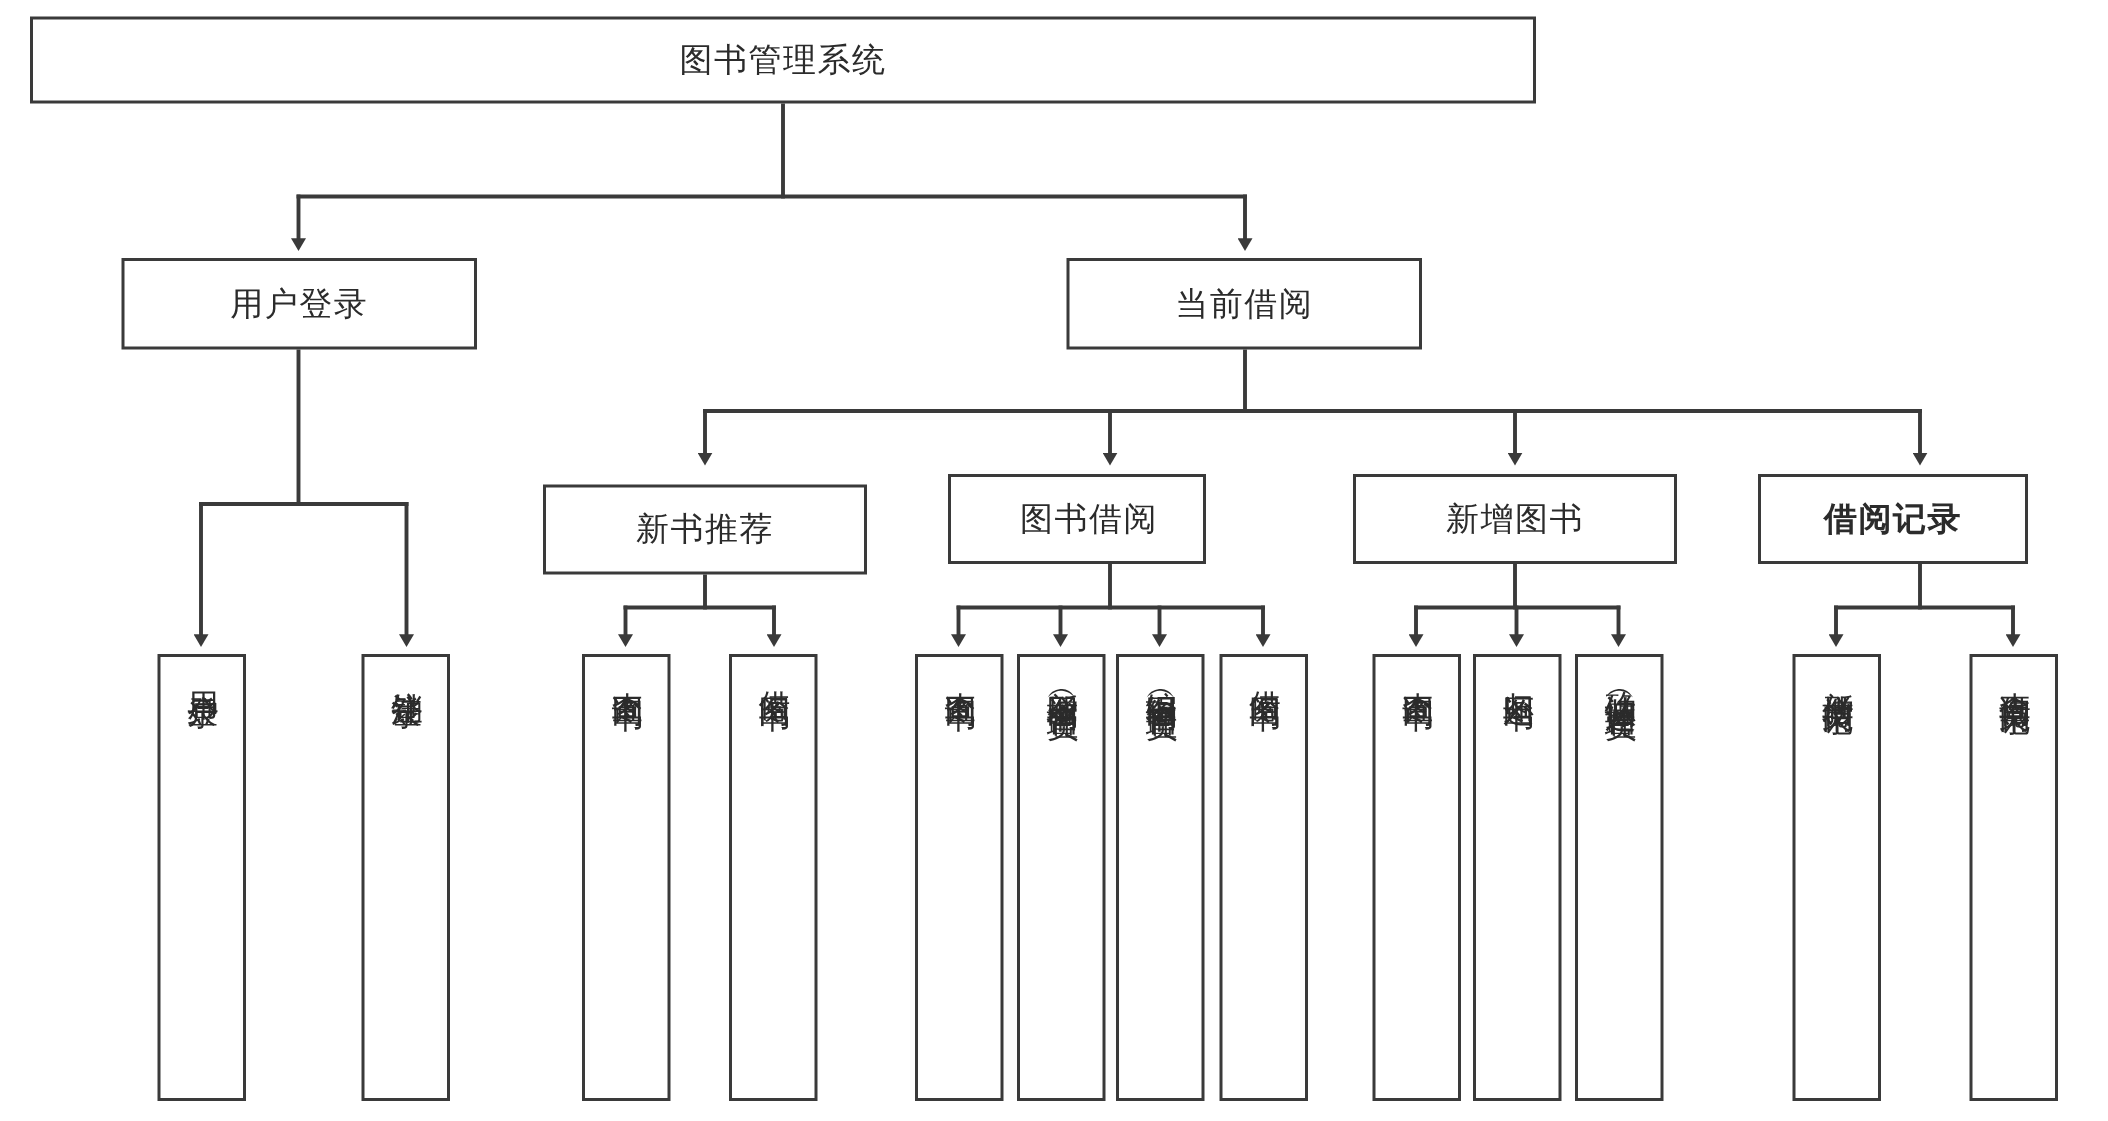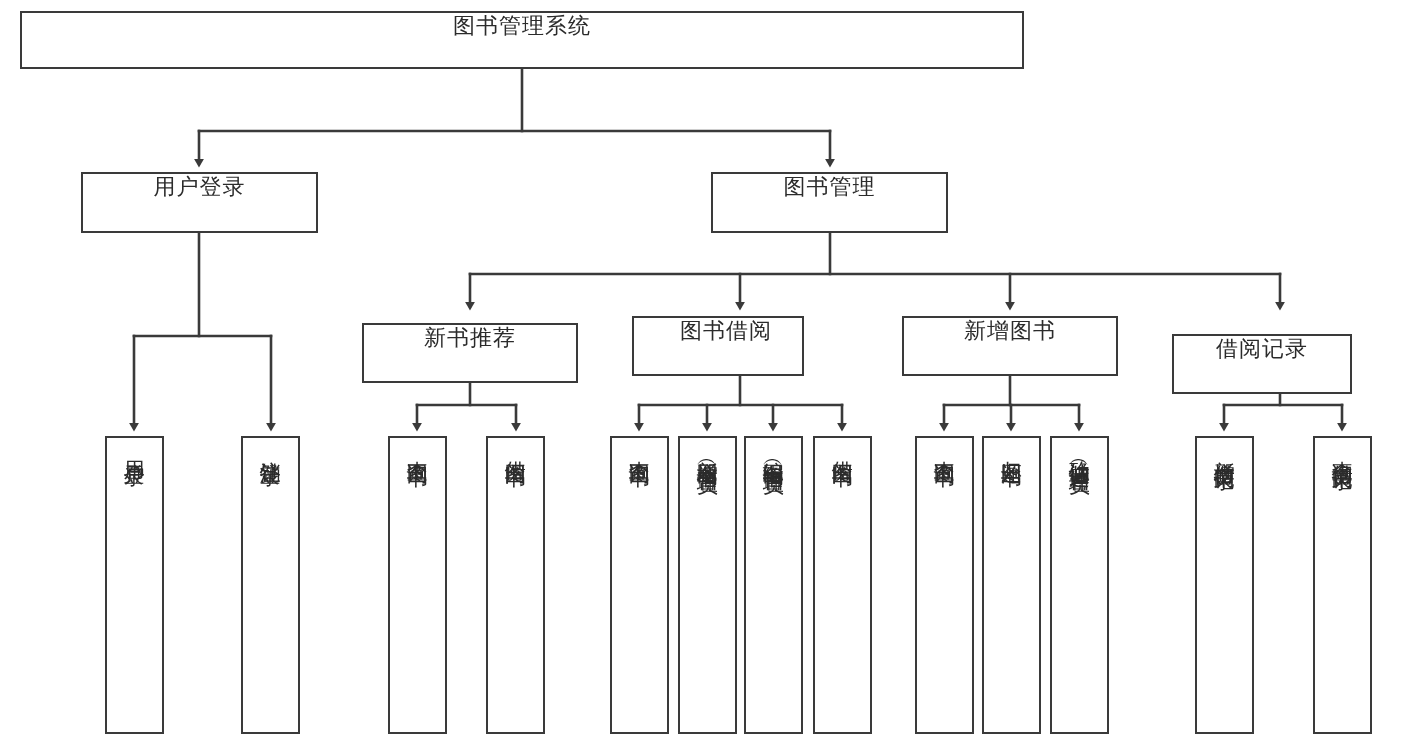--- a/index.html
+++ b/index.html
@@ -20,20 +20,21 @@
     left:0; top:0;
     width:1405px; height:747px;
     pointer-events:none;
   }
   .node{
     position:absolute;
     box-sizing:border-box;
     background:#ffffff;
     border:2px solid #3a3a3a;
     display:flex;
+    align-items:center;
     justify-content:center;
     color:#2b2b2b;
     z-index:3;
   }
   .node.h{
     font-size:22px;
     letter-spacing:1px;
     line-height:1.15;
   }
   .node.v{
@@ -120,33 +121,33 @@
   </svg>
 
   <div class="node h" style="left:20px; top:11px; width:1004px; height:58px;">
     <span class="htext">图书管理系统</span>
   </div>
 
   <div class="node h" style="left:81px; top:172px; width:237px; height:61px;">
     <span class="htext">用户登录</span>
   </div>
   <div class="node h" style="left:711px; top:172px; width:237px; height:61px;">
-    <span class="htext">图书管理</span>
+    <span class="htext">当前借阅</span>
   </div>
 
   <div class="node h" style="left:362px; top:323px; width:216px; height:60px;">
     <span class="htext">新书推荐</span>
   </div>
   <div class="node h" style="left:632px; top:316px; width:172px; height:60px;padding-left:16px;">
     <span class="htext">图书借阅</span>
   </div>
   <div class="node h" style="left:902px; top:316px; width:216px; height:60px;">
     <span class="htext">新增图书</span>
   </div>
-  <div class="node h" style="left:1172px; top:334px; width:180px; height:60px;">
+  <div class="node h" style="left:1172px; top:316px; width:180px; height:60px;font-weight:bold;">
     <span class="htext">借阅记录</span>
   </div>
 
   <div class="node v" style="left:105px; top:436px; width:59px; height:298px;">
     <span class="vtext">用户登录</span>
   </div>
   <div class="node v" style="left:241px; top:436px; width:59px; height:298px;">
     <span class="vtext">注销登录</span>
   </div>
 

